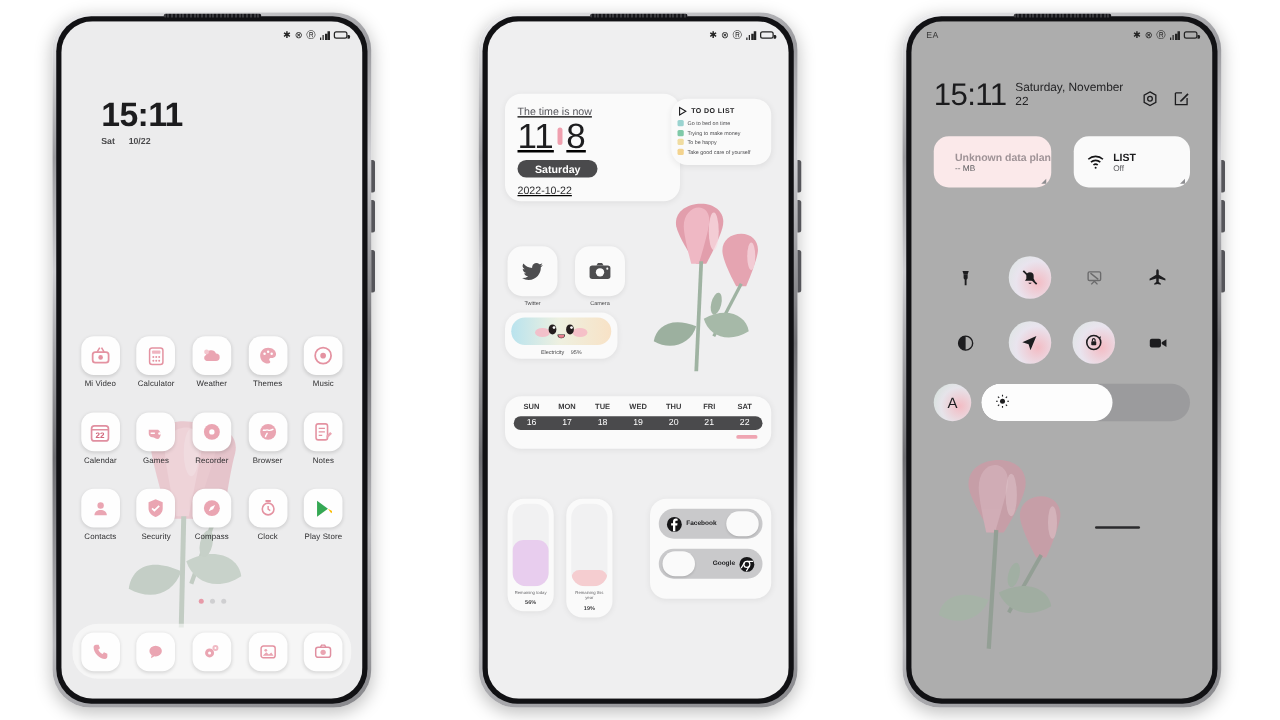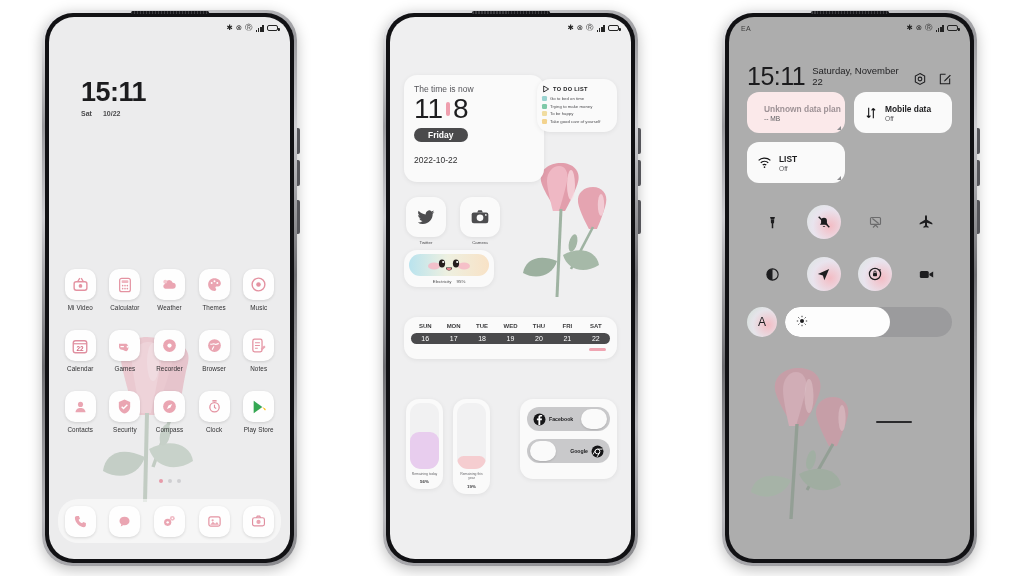--- a/index.html
+++ b/index.html
@@ -65,28 +65,28 @@
   .dots i.on { background:#e79aa8; }
 
   .dock { position:absolute; bottom:16px; left:9px; right:9px; height:44px;
           background:rgba(252,252,252,.62); border-radius:20px; display:flex;
           align-items:center; justify-content:space-around; z-index:3; }
 
   
   .home2 { position:absolute; inset:0; background:#efeff0; }
   .card { background:#fafafa; border-radius:13px; box-shadow:0 1px 5px rgba(0,0,0,.07); }
 
-  .w-time { position:absolute; top:58px; left:14px; width:140px; padding:9px 10px 17px; z-index:3; }
+  .w-time { position:absolute; top:58px; left:14px; width:140px; padding:9px 10px 4px; z-index:3;text-decoration:underline; }
   .w-time .lead { font-size:8.5px; color:#55555a; }
   .w-time .big { display:flex; align-items:center; gap:3px; margin-top:1px; }
   .w-time .big span { font-size:28px; font-weight:300; color:#1d1d1f; line-height:1; }
   .w-time .big i { width:4px; height:14px; background:#ef9fae; border-radius:2px; display:block; }
   .w-time .day { display:inline-block; margin-top:5px; background:#4a4a4c; color:#fff;
                  font-size:8.5px; padding:2px 14px; border-radius:9px; font-weight:600; }
-  .w-time .date { font-size:8.5px; color:#303032; margin-top:13px; font-weight:500; }
+  .w-time .date { font-size:8.5px; color:#303032; margin-top:4px; font-weight:500; }
 
   .w-todo { position:absolute; top:62px; right:14px; width:80px; padding:6px 5px; z-index:4; }
   .w-todo .hd { display:flex; align-items:center; gap:3px; font-size:5.6px; font-weight:700;
                 color:#1c1c1e; letter-spacing:.35px; margin-bottom:3px; }
   .w-todo li { list-style:none; display:flex; align-items:center; gap:3px;
                font-size:4.3px; color:#4d4d50; margin-bottom:2.6px; }
   .w-todo .cb { width:5px; height:5px; border-radius:1.2px; flex:none; }
 
   .w-app { position:absolute; width:40px; z-index:3; }
   .w-app .bx { width:40px; height:40px; border-radius:12px; background:#fafafa;
@@ -124,22 +124,22 @@
   .tgl .lbl { font-size:5.2px; color:#1c1c1e; font-weight:700; position:absolute; }
 
   
   .cc { position:absolute; inset:0; background:#adadad; }
   .cc-head { position:absolute; top:48px; left:18px; right:18px;
              display:flex; align-items:flex-end; gap:7px; z-index:3; }
   .cc-head .t { font-size:25px; font-weight:400; color:#1b1b1d; line-height:.95; letter-spacing:-.5px; }
   .cc-head .d { font-size:9.5px; color:#232325; padding-bottom:2px; }
   .cc-head .ic { margin-left:auto; display:flex; gap:11px; padding-bottom:3px; }
 
-  .cc-tiles { position:absolute; left:18px; right:18px; top:75px;
-              display:grid; grid-template-columns:1fr 1fr; gap:9px; z-index:3; }
+  .cc-tiles { position:absolute; left:18px; right:18px; top:92px;
+              display:grid; grid-template-columns:1fr 1fr; gap:18px; z-index:3; }
   .tile { height:41px; border-radius:12px; background:#fafafa; display:flex; align-items:center;
           gap:7px; padding:0 10px; position:relative; overflow:hidden; }
   .tile.pink { background:#fbe9ea; }
   .tile .tt { font-size:8.4px; color:#1b1b1d; font-weight:700; white-space:nowrap; }
   .tile .ts { font-size:6.6px; color:#5c5c5f; margin-top:1px; }
   .tile .corner { position:absolute; right:4px; bottom:3px; width:0; height:0;
                   border-left:4px solid transparent; border-bottom:4px solid #8e8e91; }
 
   .cc-quick { position:absolute; left:18px; right:18px; top:188px;
               display:grid; grid-template-columns:repeat(4,1fr); row-gap:18px; z-index:3; }
@@ -446,21 +446,21 @@
       <ellipse cx="60" cy="86" rx="4" ry="9" fill="#a3b6a5" transform="rotate(14 60 86)"></ellipse>
     </svg>
 
     <div class="card w-time">
       <div class="lead">The time is now</div>
       <div class="big">
         <span>11</span>
         <i></i>
         <span>8</span>
       </div>
-      <div class="day">Friday</div>
+      <div class="day">Saturday</div>
       <div class="date">2022-10-22</div>
     </div>
 
     <div class="card w-todo">
       <div class="hd">
         <svg width="8" height="8" viewBox="0 0 24 24">
               <path d="M5 3 L20 12 5 21Z" fill="none" stroke="#1c1c1e" stroke-width="2.6"></path>
             </svg>
         <span>TO DO LIST</span>
       </div>
@@ -639,29 +639,20 @@
         <svg width="14" height="14" viewBox="0 0 24 24">
               <path d="M12 3 C12 3 5.4 10.5 5.4 15 a6.6 6.6 0 0 0 13.2 0 C18.6 10.5 12 3 12 3Z" fill="none" stroke="#2f9fe0" stroke-width="2"></path>
             </svg>
         <div>
           <div class="tt" style="color:#9e9296;font-weight:600;">Unknown data plan</div>
           <div class="ts">-- MB</div>
         </div>
         <span class="corner"></span>
       </div>
       <div class="tile">
-        <svg width="14" height="14" viewBox="0 0 24 24">
-              <path d="M8 3 v17 M8 20 l-3-3.4 M8 20 l3-3.4 M16 21 V4 M16 4 l-3 3.4 M16 4 l3 3.4" fill="none" stroke="#141416" stroke-width="1.9"></path>
-            </svg>
-        <div>
-          <div class="tt">Mobile data</div>
-          <div class="ts">Off</div>
-        </div>
-      </div>
-      <div class="tile">
         <svg width="15" height="15" viewBox="0 0 24 24">
               <path d="M2.6 8.6 a14 14 0 0 1 18.8 0" fill="none" stroke="#141416" stroke-width="2"></path>
               <path d="M6 12.4 a9 9 0 0 1 12 0" fill="none" stroke="#141416" stroke-width="2"></path>
               <path d="M9.2 16 a4.4 4.4 0 0 1 5.6 0" fill="none" stroke="#141416" stroke-width="2"></path>
               <circle cx="12" cy="19.4" r="1.3" fill="#141416"></circle>
             </svg>
         <div>
           <div class="tt">LIST</div>
           <div class="ts">Off</div>
         </div>

